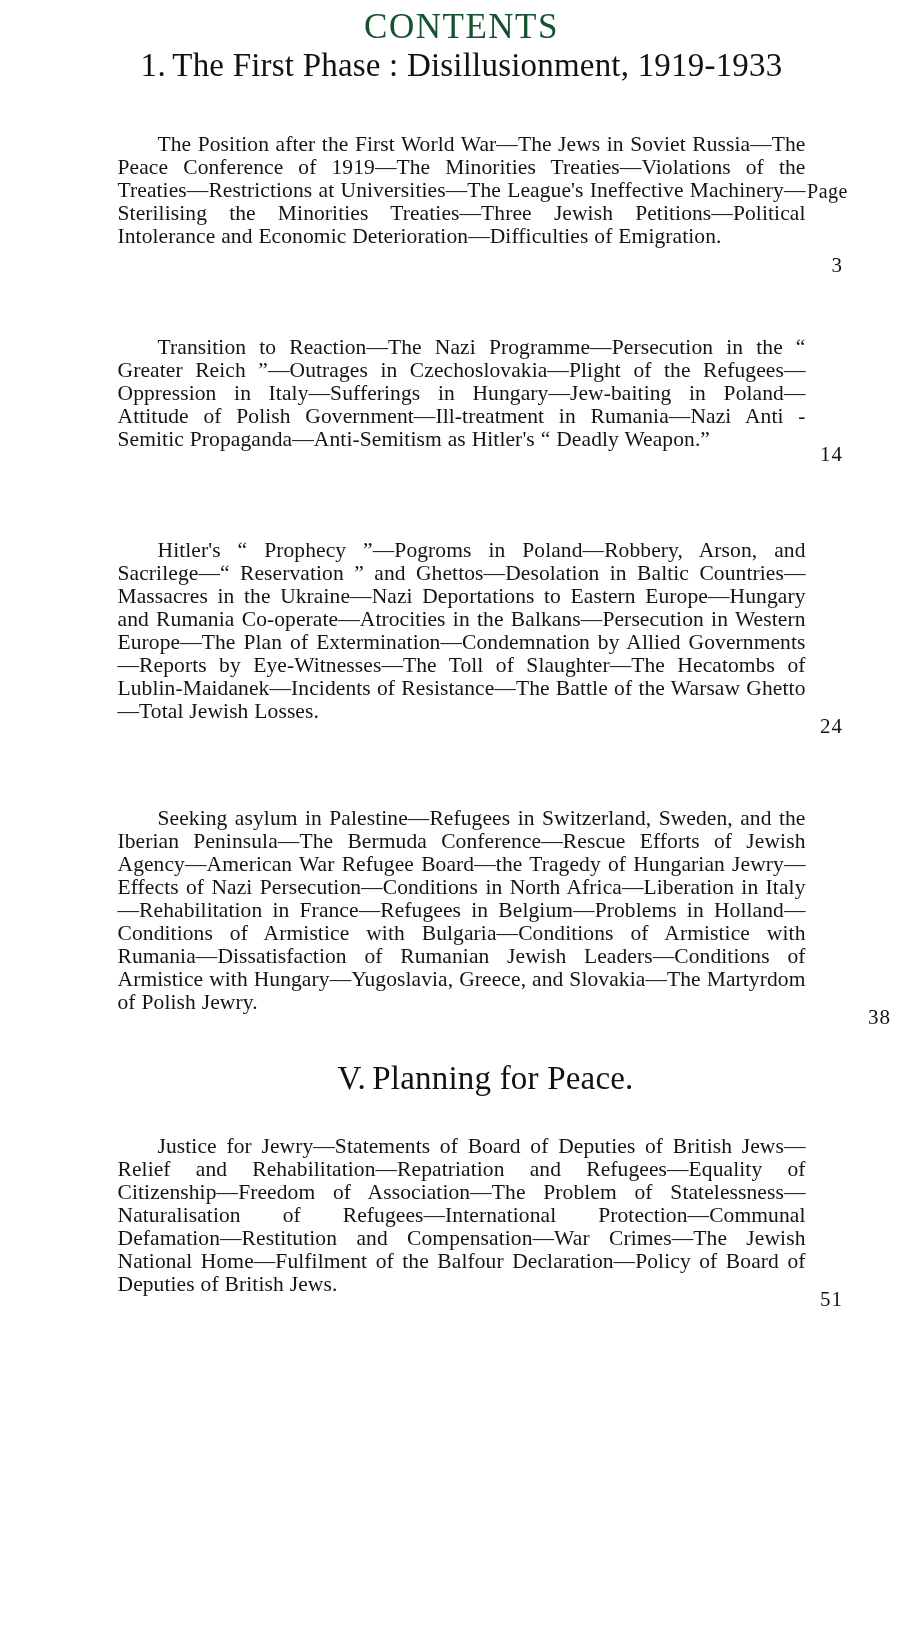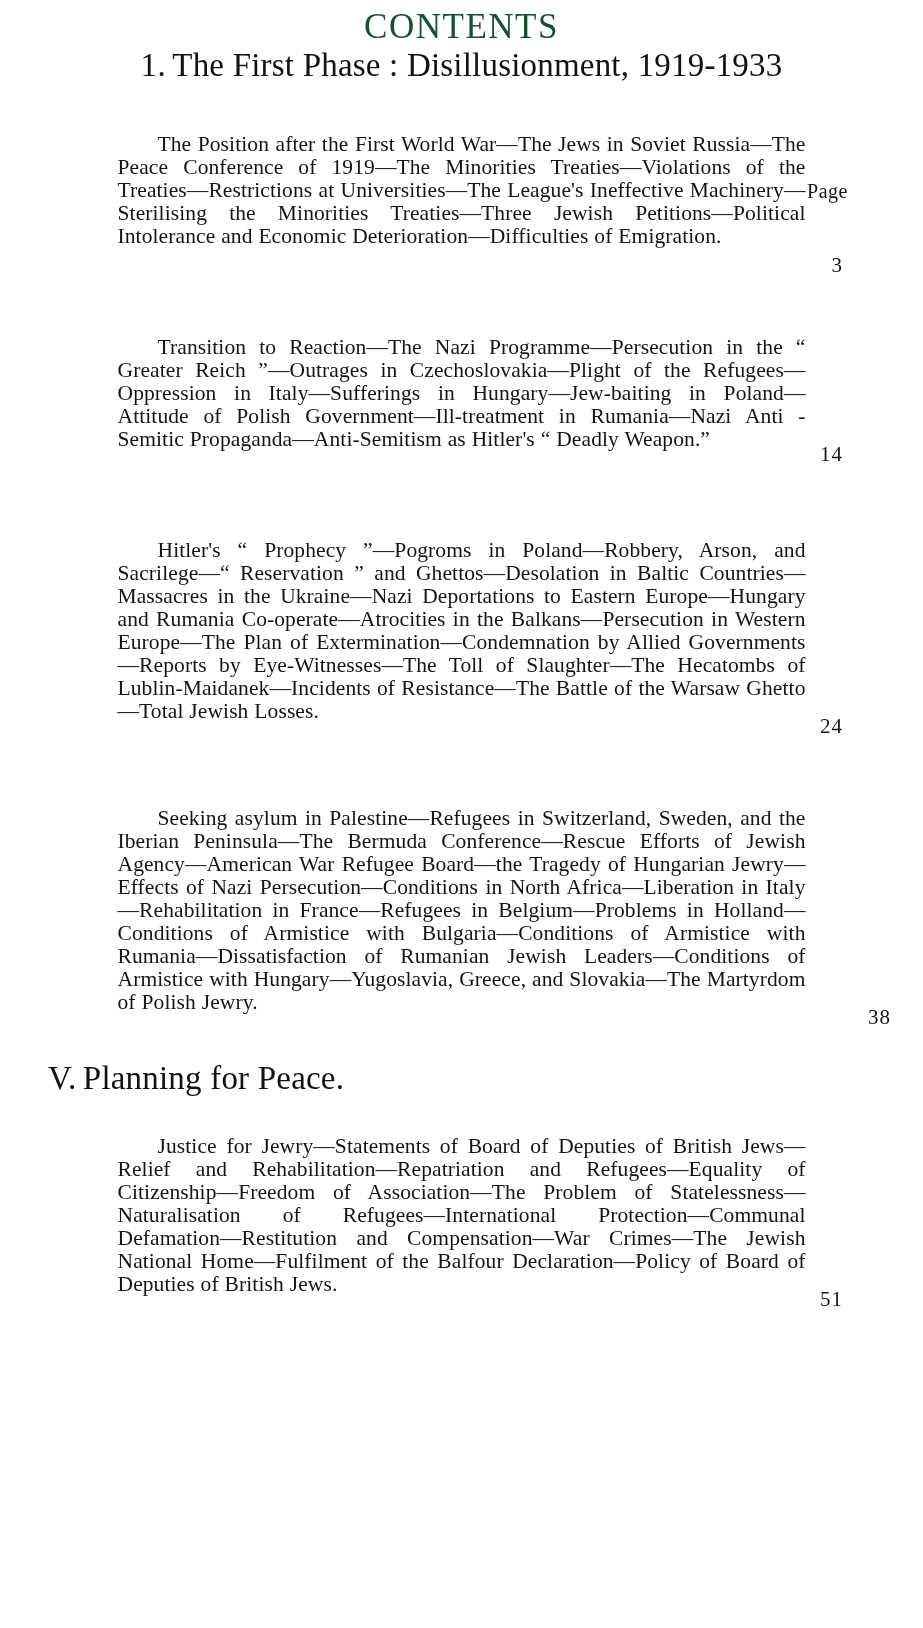--- a/index.html
+++ b/index.html
@@ -42,21 +42,21 @@
     line-height: 1.12;
     letter-spacing: 0.2px;
     color: #121214;
     white-space: nowrap;
   }
   .chapter-heading .num {
     letter-spacing: 0.5px;
     padding-right: 6px;
   }
   .chapter-heading.left-align {
-    text-align: left;
+    text-align: center;
     padding-left: 48px;
   }
 
   
   .page-label {
     position: absolute;
     right: 75px;
     top: 101px;
     font-size: 20px;
     letter-spacing: 0.5px;

